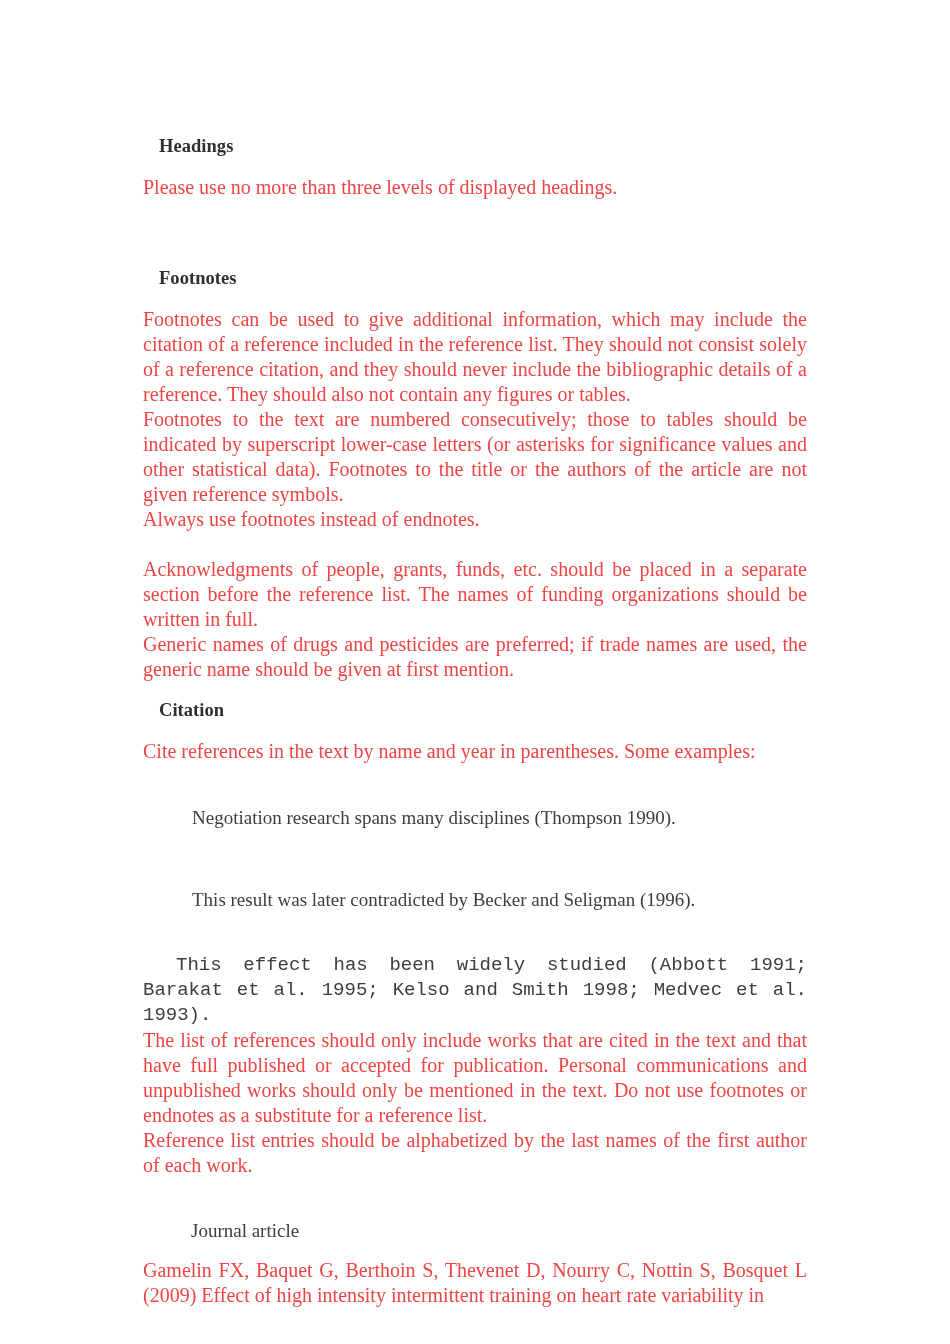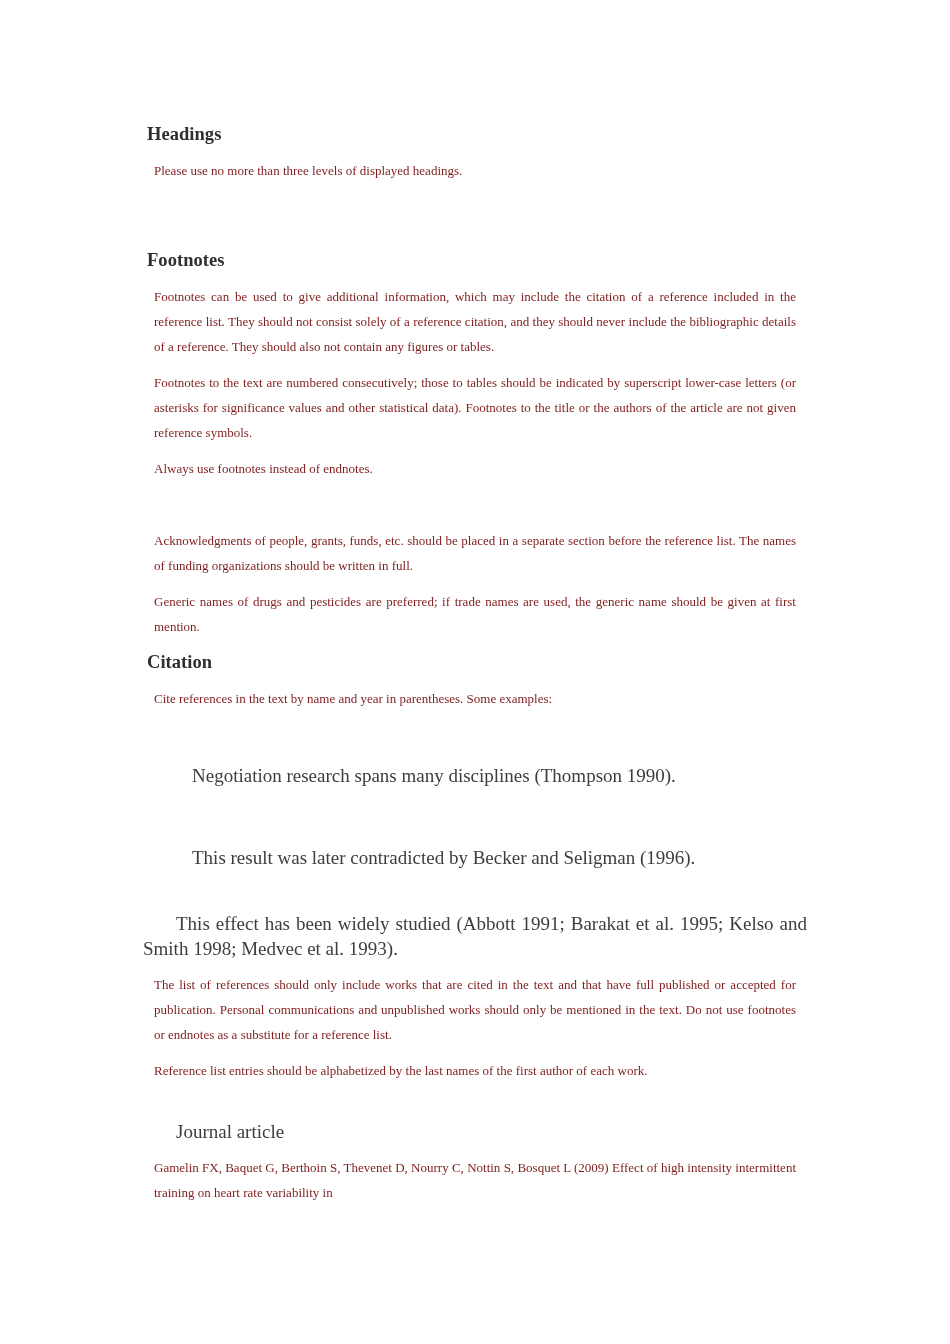--- a/index.html
+++ b/index.html
@@ -24,63 +24,64 @@
     padding: 118px 144px 0 143px;
     background: #ffffff;
   }
   .doc-body {
     width: 664px;
   }
   .sect-heading {
     font-size: 18.5px;
     font-weight: bold;
     line-height: 25px;
-    margin: 4px;
+    margin: 16px;
     color: #2f2f2f;
     letter-spacing: 0.05px;
   }
   .para {
-    font-size: 13px;
+    font-size: 20px;
     line-height: 25px;
-    margin: 11px;
+    margin: 0;
     text-align: justify;
     text-justify: inter-word;
-    color: #7f1d1d;
+    color: #ef4444;
     hyphens: none;
   }
   .para.last-left {
     text-align-last: left;
   }
   .para.plain {
     text-align: left;
   }
   .gap-block {
     height: 25px;
   }
   .example {
     font-size: 19px;
     line-height: 25px;
     margin: 0;
     text-align: justify;
     text-align-last: left;
     color: #3d3d3d;
     text-indent: 33px;
+    font-family: Liberation Mono, monospace;
   }
   .example-nowrap {
     font-size: 19px;
     line-height: 25px;
     margin: 16px;
     text-align: left;
     color: #3d3d3d;
     padding-left: 33px;
   }
   .subhead-indent {
     font-size: 19px;
     line-height: 25px;
-    margin: 0;
+    margin: 15px;
     text-align: left;
     color: #3d3d3d;
     padding-left: 33px;
   }
 </style>
 </head>
 <body>
 
 <div class="page">
   <div class="doc-body">

